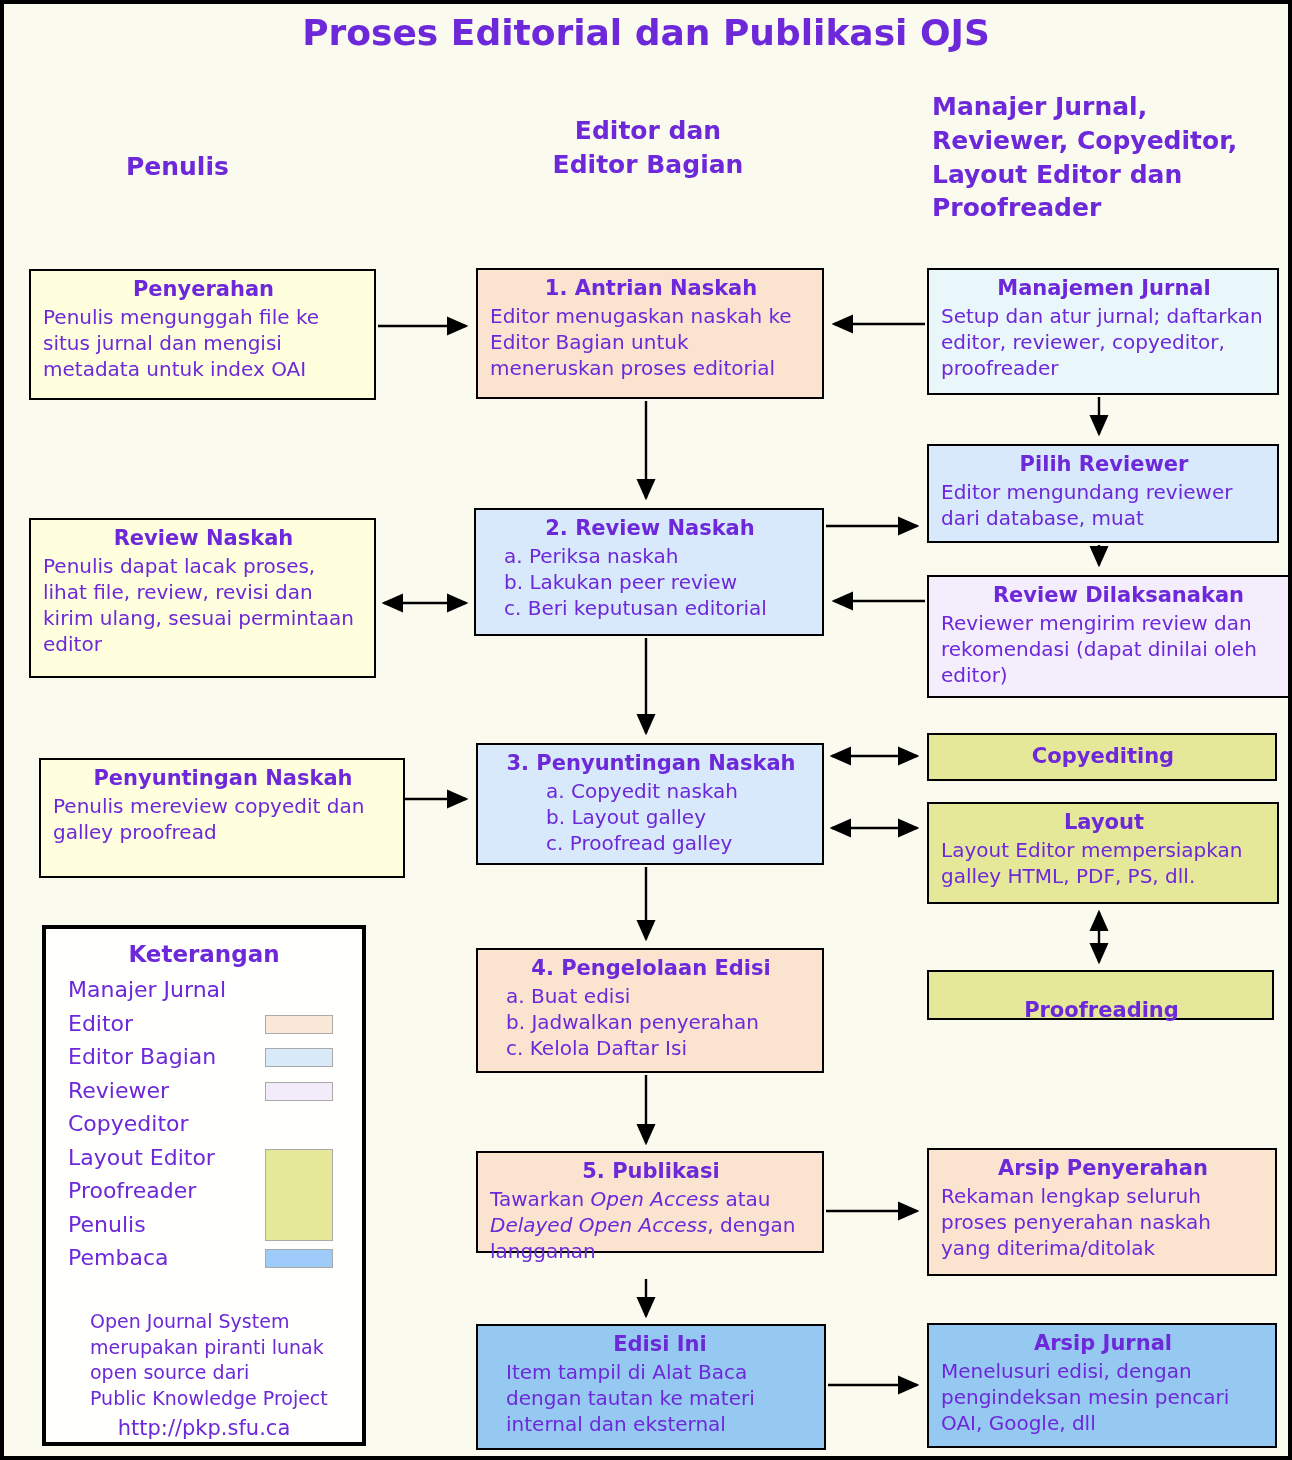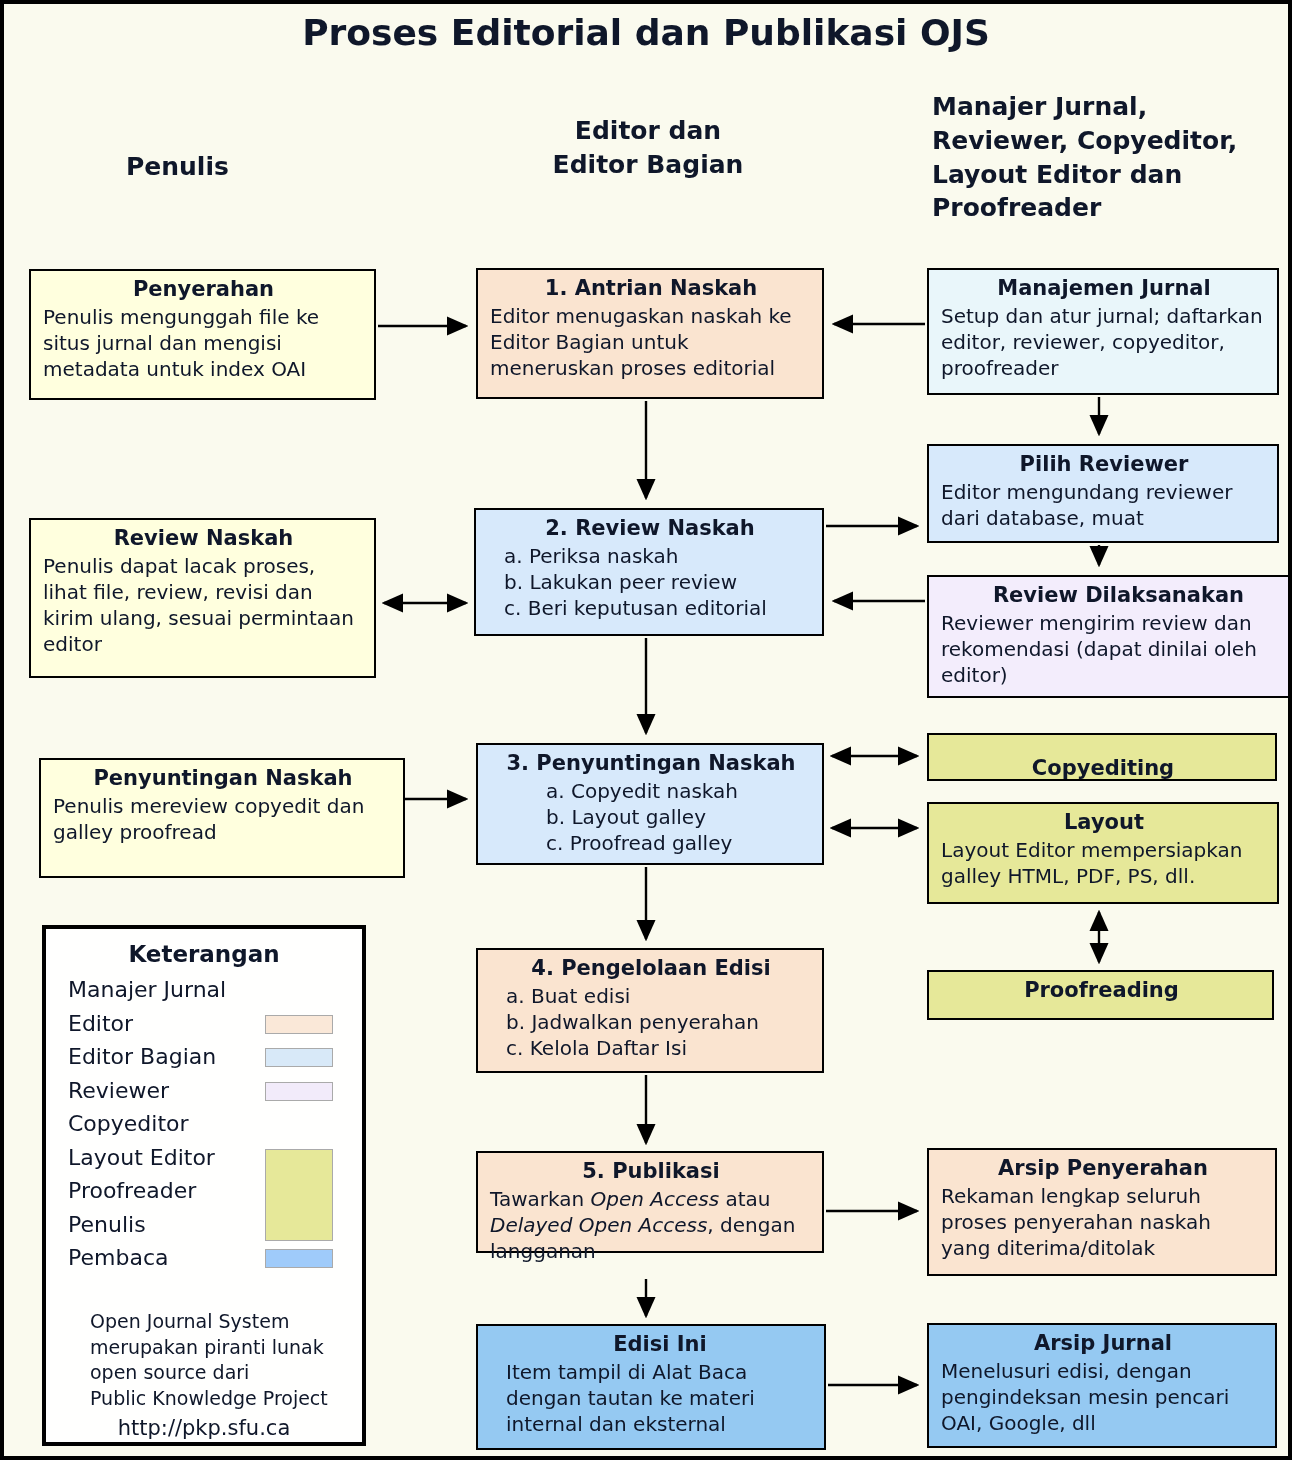--- a/index.html
+++ b/index.html
@@ -1,20 +1,20 @@
 <!DOCTYPE html>
 <html><head>
 <meta charset="utf-8">
 <style>
   html,body{margin:0;padding:0;background:#888;}
   .canvas{
     position:relative; width:1284px; height:1452px;
     border:4px solid #000; background:#fafaee;
     font-family:"DejaVu Sans","Liberation Sans",sans-serif;
-    color:#0f172a; overflow:hidden;
+    color:#6d28d9; overflow:hidden;
   }
   .main-title{
     position:absolute; left:0; top:8px; width:100%;
     text-align:center; font-size:36px; font-weight:bold; letter-spacing:0px;
   }
   .col-header{position:absolute; font-size:25px; font-weight:bold; white-space:pre-line; line-height:1.35;}
   .hdr-penulis{left:122px; top:146px;}
   .hdr-editor{left:468px; top:110px; width:352px; text-align:center;}
   .hdr-manajer{left:928px; top:86px; width:350px; text-align:left;}
 
@@ -43,23 +43,23 @@
   .b-antrian{left:472px; top:264px; width:348px; height:131px;}
   .b-review2{left:470px; top:504px; width:350px; height:128px;}
   .b-penyuntingan3{left:472px; top:739px; width:348px; height:122px;}
   .b-pengelolaan{left:472px; top:944px; width:348px; height:125px;}
   .b-publikasi{left:472px; top:1147px; width:348px; height:102px;}
   .b-edisi{left:472px; top:1320px; width:350px; height:126px; padding-left:28px;}
   
   .b-manajemen{left:923px; top:264px; width:352px; height:127px;}
   .b-pilih{left:923px; top:440px; width:352px; height:99px;}
   .b-dilaksanakan{left:923px; top:571px; width:381px; height:123px;}
-  .b-copyediting{left:923px; top:729px; width:350px; height:48px; padding-top:20px;}
+  .b-copyediting{left:923px; top:729px; width:350px; height:48px; padding-top:8px;}
   .b-layout{left:923px; top:798px; width:352px; height:102px;}
-  .b-proofreading{left:923px; top:966px; width:347px; height:50px; padding-top:5px;}
+  .b-proofreading{left:923px; top:966px; width:347px; height:50px; padding-top:25px;}
   .b-arsip-p{left:923px; top:1144px; width:350px; height:128px;}
   .b-arsip-j{left:923px; top:1319px; width:350px; height:125px;}
 
   
   .legend{
     position:absolute; left:38px; top:921px; width:316px; height:513px;
     background:#fffffe; border:4px solid #000; box-sizing:content-box;
   }
   .legend-title{text-align:center; font-weight:bold; font-size:23px; margin-top:12px;}
   .legend-rows{position:absolute; left:22px; top:44px; right:10px;}

